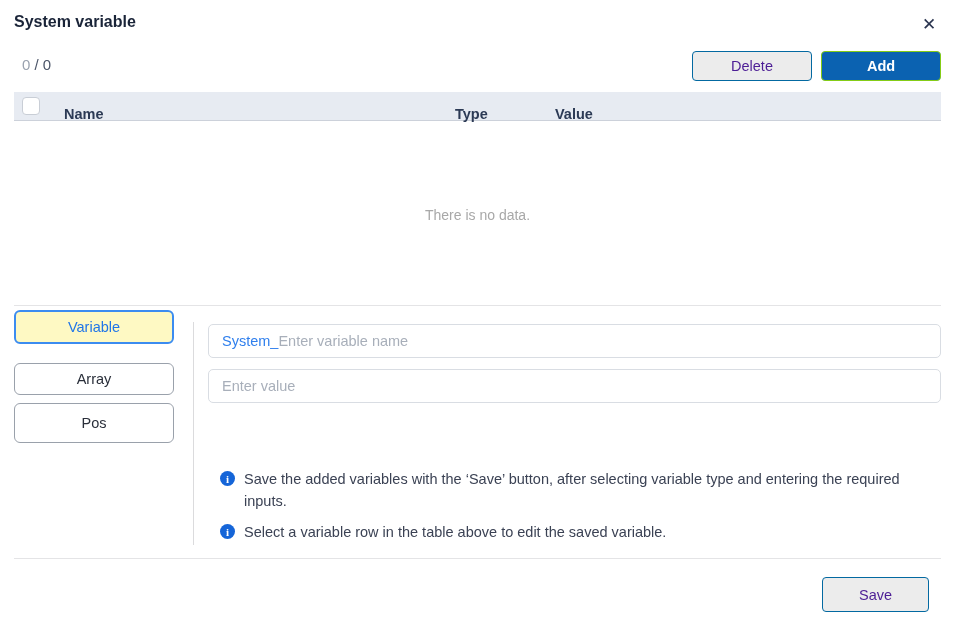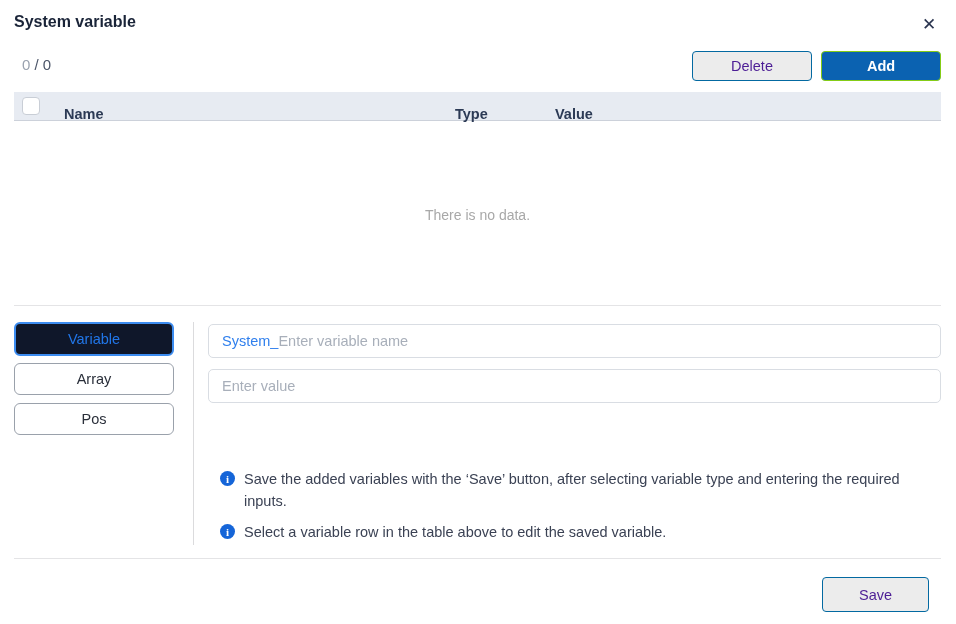--- a/index.html
+++ b/index.html
@@ -54,23 +54,23 @@
   .div-top    { left: 14px; top: 305px; width: 927px; }
   .div-bottom { left: 14px; top: 558px; width: 927px; }
   .vdiv { left: 193px; top: 322px; width: 1px; height: 223px; background: #dbdbdd; }
 
   
   .tab {
     left: 14px; width: 160px; border-radius: 6px; background: #ffffff;
     border: 1px solid #9aa1ab; color: #2a2f3a; font-size: 14.5px;
     display: flex; align-items: center; justify-content: center; cursor: pointer;
   }
-  .tab-variable { top: 322px; height: 34px; background: #0f172a; border: 2px solid #3c8cf0; color: #2176e8; }
+  .tab-variable { top: 310px; height: 34px; background: #fef9c3; border: 2px solid #3c8cf0; color: #2176e8; }
   .tab-array { top: 363px; height: 32px; }
-  .tab-pos   { top: 403px; height: 32px; }
+  .tab-pos   { top: 403px; height: 40px; }
 
   
   .input-box {
     left: 208px; width: 733px; height: 34px; background: #fff;
     border: 1px solid #d9dde3; border-radius: 5px;
     display: flex; align-items: center; padding: 4px 13px; font-size: 14.5px;
   }
   .name-box  { top: 324px; }
   .value-box { top: 369px; }
   .prefix { color: #2f7fed; white-space: pre; }

